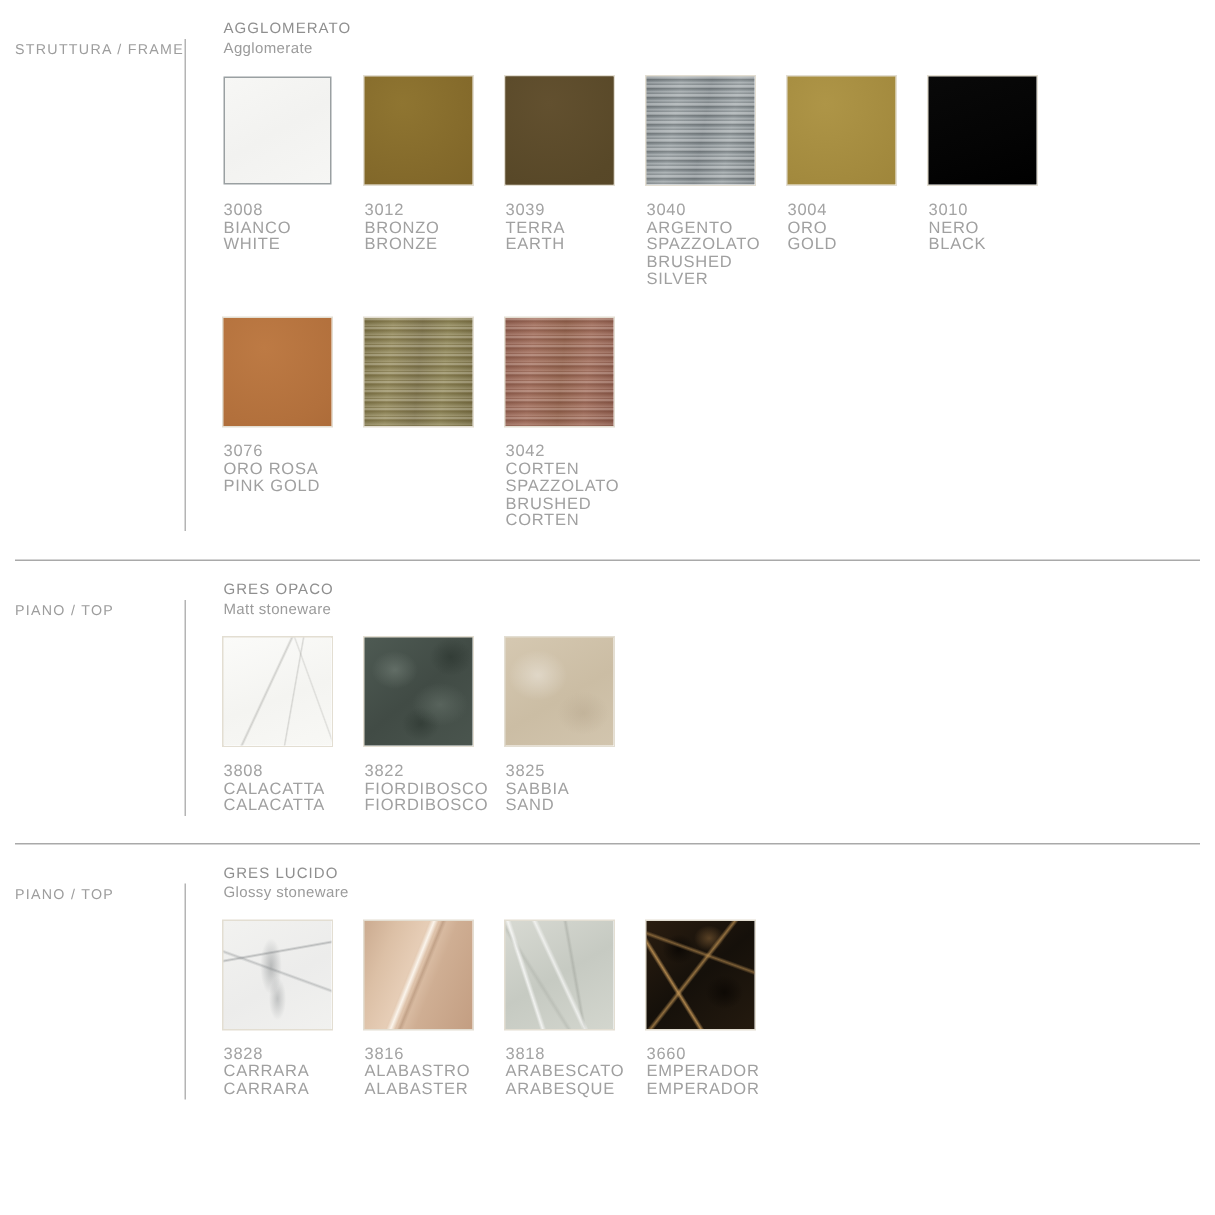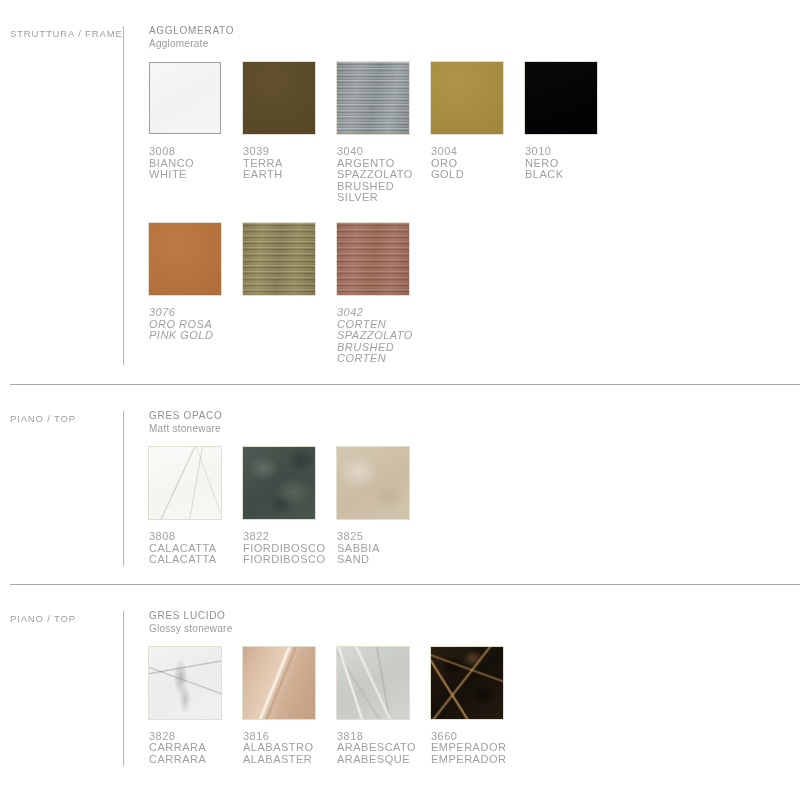--- a/index.html
+++ b/index.html
@@ -54,21 +54,21 @@
     flex: 0 0 1px;
     width: 1px;
     background: #b4b4b4;
     margin-top: 26px;
     align-self: stretch;
   }
 
   .body-col {
     flex: 1 1 auto;
     padding-left: 25px;
-    padding-top: 24px;
+    padding-top: 13px;
     box-sizing: border-box;
   }
 
   .mat-title {
     font-size: 10px;
     letter-spacing: 0.7px;
     color: #8f8f8f;
     line-height: 13px;
     text-transform: uppercase;
   }
@@ -115,21 +115,21 @@
   .swatch-caption .code {
     display: block;
     color: #a3a3a3;
   }
   .swatch-caption .it {
     display: block;
   }
   .swatch-caption .en {
     display: block;
   }
-  .row-gap-2 { margin-top: 19px; font-style: italic; }
+  .row-gap-2 { margin-top: 19px; }
 
   
   .tex-white {
     background: linear-gradient(150deg, #f7f7f5 0%, #f2f2f0 50%, #f6f6f4 100%);
   }
   .tex-bronze {
     background: radial-gradient(120% 120% at 35% 25%, #8f7531 0%, #846a2b 55%, #7b6227 100%);
   }
   .tex-graphite {
     background: radial-gradient(130% 130% at 40% 20%, #414746 0%, #3a403f 60%, #343a39 100%);
@@ -240,20 +240,28 @@
           <div class="swatch-row">
             <div class="swatch-cell">
               <div class="swatch tex-white bordered"></div>
               <div class="swatch-caption">
                 <span class="code">3008</span>
                 <span class="it">BIANCO</span>
                 <span class="en">WHITE</span>
               </div>
             </div>
             <div class="swatch-cell">
+              <div class="swatch tex-bronze hairline"></div>
+              <div class="swatch-caption">
+                <span class="code">3012</span>
+                <span class="it">BRONZO</span>
+                <span class="en">BRONZE</span>
+              </div>
+            </div>
+            <div class="swatch-cell">
               <div class="swatch tex-terra hairline"></div>
               <div class="swatch-caption">
                 <span class="code">3039</span>
                 <span class="it">TERRA</span>
                 <span class="en">EARTH</span>
               </div>
             </div>
             <div class="swatch-cell">
               <div class="swatch tex-silver hairline"></div>
               <div class="swatch-caption">

